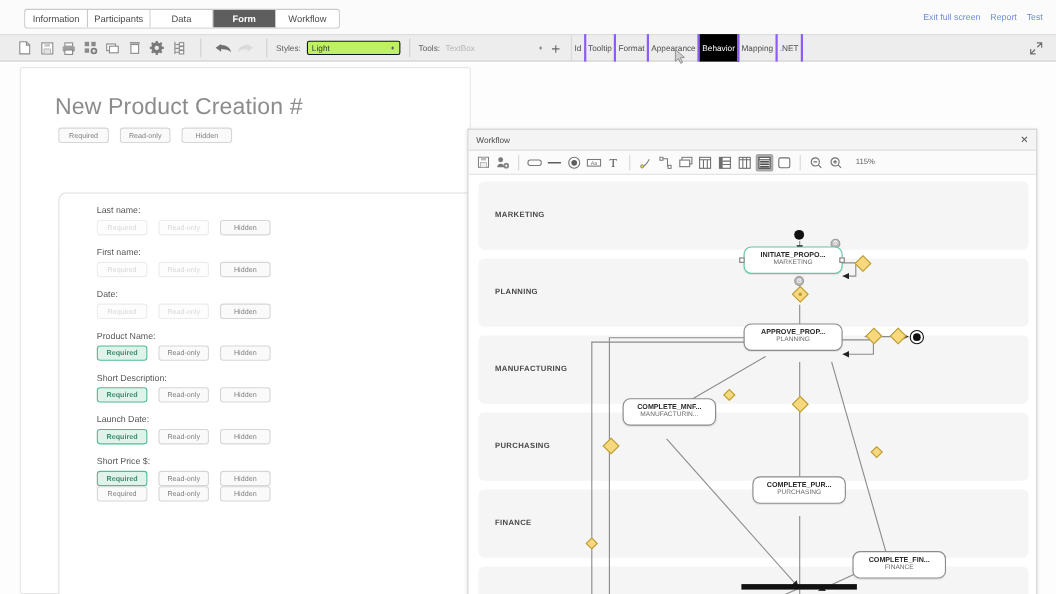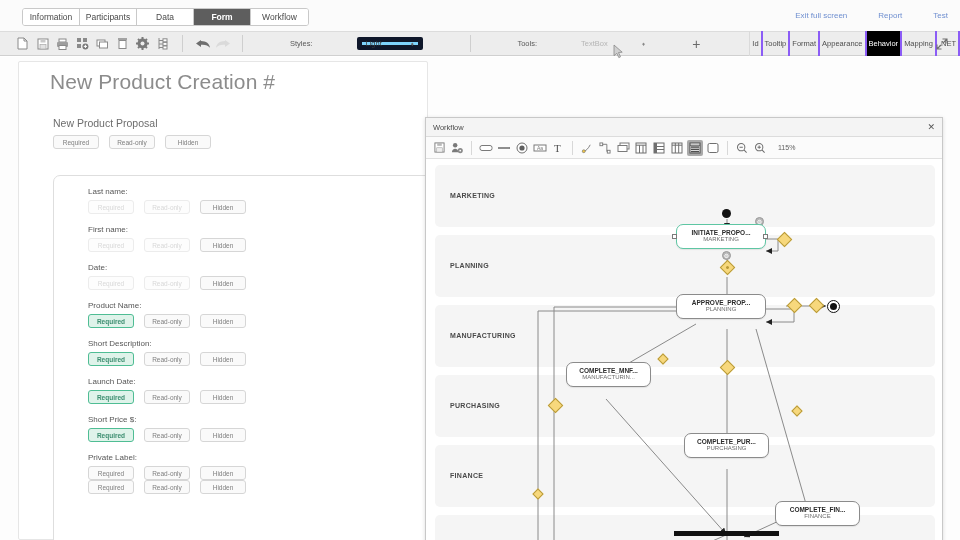--- a/index.html
+++ b/index.html
@@ -28,40 +28,40 @@
     line-height: 16px; width: 57px; text-align: center;
     border-right: 1px solid #c9c9c9; background: #ffffff; cursor: pointer;
   }
   .tabgroup .tab:last-child { border-right: none; }
   .tabgroup .tab.active { background: #5e5e5e; color: #ffffff; font-weight: bold; }
 
   .toplinks {
     position: absolute; right: 12px; top: 11px;
     display: flex; gap: 9px; font-size: 8px; color: #6f8fd0;
   }
-  .toplinks span { cursor: pointer; margin-left: 22px; }
+  .toplinks span { cursor: pointer; }
 
   
   .toolbar2 {
     position: absolute; left: 0; top: 31px; width: 960px; height: 25px;
     background: #ededed;
     border-top: 1px solid #dcdcdc; border-bottom: 1px solid #d0d0d0;
-    display: flex; align-items: center; gap: 39px;
+    display: flex; align-items: center;
   }
   .tb-icons { display: flex; align-items: center; gap: 3px; padding-left: 14px; }
   .tb-ico {
     width: 17px; height: 17px; display: flex; align-items: center;
     justify-content: center; cursor: pointer; color: #7a7a7a;
   }
   .tb-ico svg { display:block; }
   .tb-sep { width: 1px; height: 17px; background: #cfcfcf; margin: 0 8px; }
 
   .tb-label { font-size: 7.5px; color: #5a5a5a; margin-right: 5px; }
   .tb-select {
-    width: 85px; height: 13px; background: #7dd3fc; border: 5px solid #0f172a;
+    width: 85px; height: 13px; background: #bef264; border: 1px solid #0f172a;
     border-radius: 2px; font-size: 7.5px; color: #3a3a3a;
     display: flex; align-items: center; padding-left: 4px; position: relative;
     cursor: pointer;
   }
   .tb-select .arr {
     position: absolute; right: 4px; font-size: 6px; color: #666; line-height: 1;
   }
   .tb-ghost {
     width: 90px; font-size: 7.5px; color: #b5b5b5; position: relative;
     display:flex; align-items:center;
@@ -89,21 +89,21 @@
   .canvas {
     position: absolute; left: 0; top: 57px; width: 960px; height: 483px;
     background: #fdfdfd; overflow: hidden;
   }
   .form-sheet {
     position: absolute; left: 18px; top: 4px; width: 410px; height: 479px;
     background: #ffffff; border: 1px solid #e6e6e6; border-radius: 2px;
   }
   .form-title {
     font-size: 21px; color: #8c8c8c; font-weight: 400;
-    margin: 8px 0 0 31px; letter-spacing: 0.1px;
+    margin: 24px 0 0 31px; letter-spacing: 0.1px;
   }
   .form-sub { font-size: 10.5px; color: #6d6d6d; margin: 23px 0 0 34px; }
   .btn-row { display: flex; gap: 10px; margin: 6px 0 0 34px; }
   .mini-btn {
     min-width: 46px; height: 14px; border: 1px solid #d6d6d6; border-radius: 3px;
     background: #fafafa; font-size: 6.5px; color: #7e7e7e;
     display: flex; align-items: center; justify-content: center;
     padding: 0 7px; cursor: pointer; white-space: nowrap;
   }
   .mini-btn.ghost { color: #d8d8d8; border-color: #ececec; background: #fdfdfd; }
@@ -336,21 +336,20 @@
 <div class="cursor-pointer">
   <svg width="11" height="15" viewBox="0 0 11 15">
       <path d="M1 1l8.2 7.2-3.7.3 2 4.3-1.7.8-2-4.3-2.8 2.4z" fill="#d0d0d0" stroke="#888" stroke-width=".8"></path>
     </svg>
 </div>
 
 <div class="canvas">
 
   <div class="form-sheet">
     <div class="form-title">New Product Creation #</div>
-    <div class="form-sub">New Product Proposal</div>
     <div class="btn-row">
       <div class="mini-btn">Required</div>
       <div class="mini-btn">Read-only</div>
       <div class="mini-btn">Hidden</div>
     </div>
 
     <div class="inner-card">
 
       <div class="field">
         <div class="field-label">Last name:</div>
@@ -408,28 +407,20 @@
 
       <div class="field">
         <div class="field-label">Short Price $:</div>
         <div class="field-btns">
           <div class="mini-btn on">Required</div>
           <div class="mini-btn">Read-only</div>
           <div class="mini-btn">Hidden</div>
         </div>
       </div>
 
-      <div class="field">
-        <div class="field-label">Private Label:</div>
-        <div class="field-btns">
-          <div class="mini-btn">Required</div>
-          <div class="mini-btn">Read-only</div>
-          <div class="mini-btn">Hidden</div>
-        </div>
-      </div>
 
       <div class="field">
         <div class="field-btns">
           <div class="mini-btn">Required</div>
           <div class="mini-btn">Read-only</div>
           <div class="mini-btn">Hidden</div>
         </div>
       </div>
     </div>
   </div>

